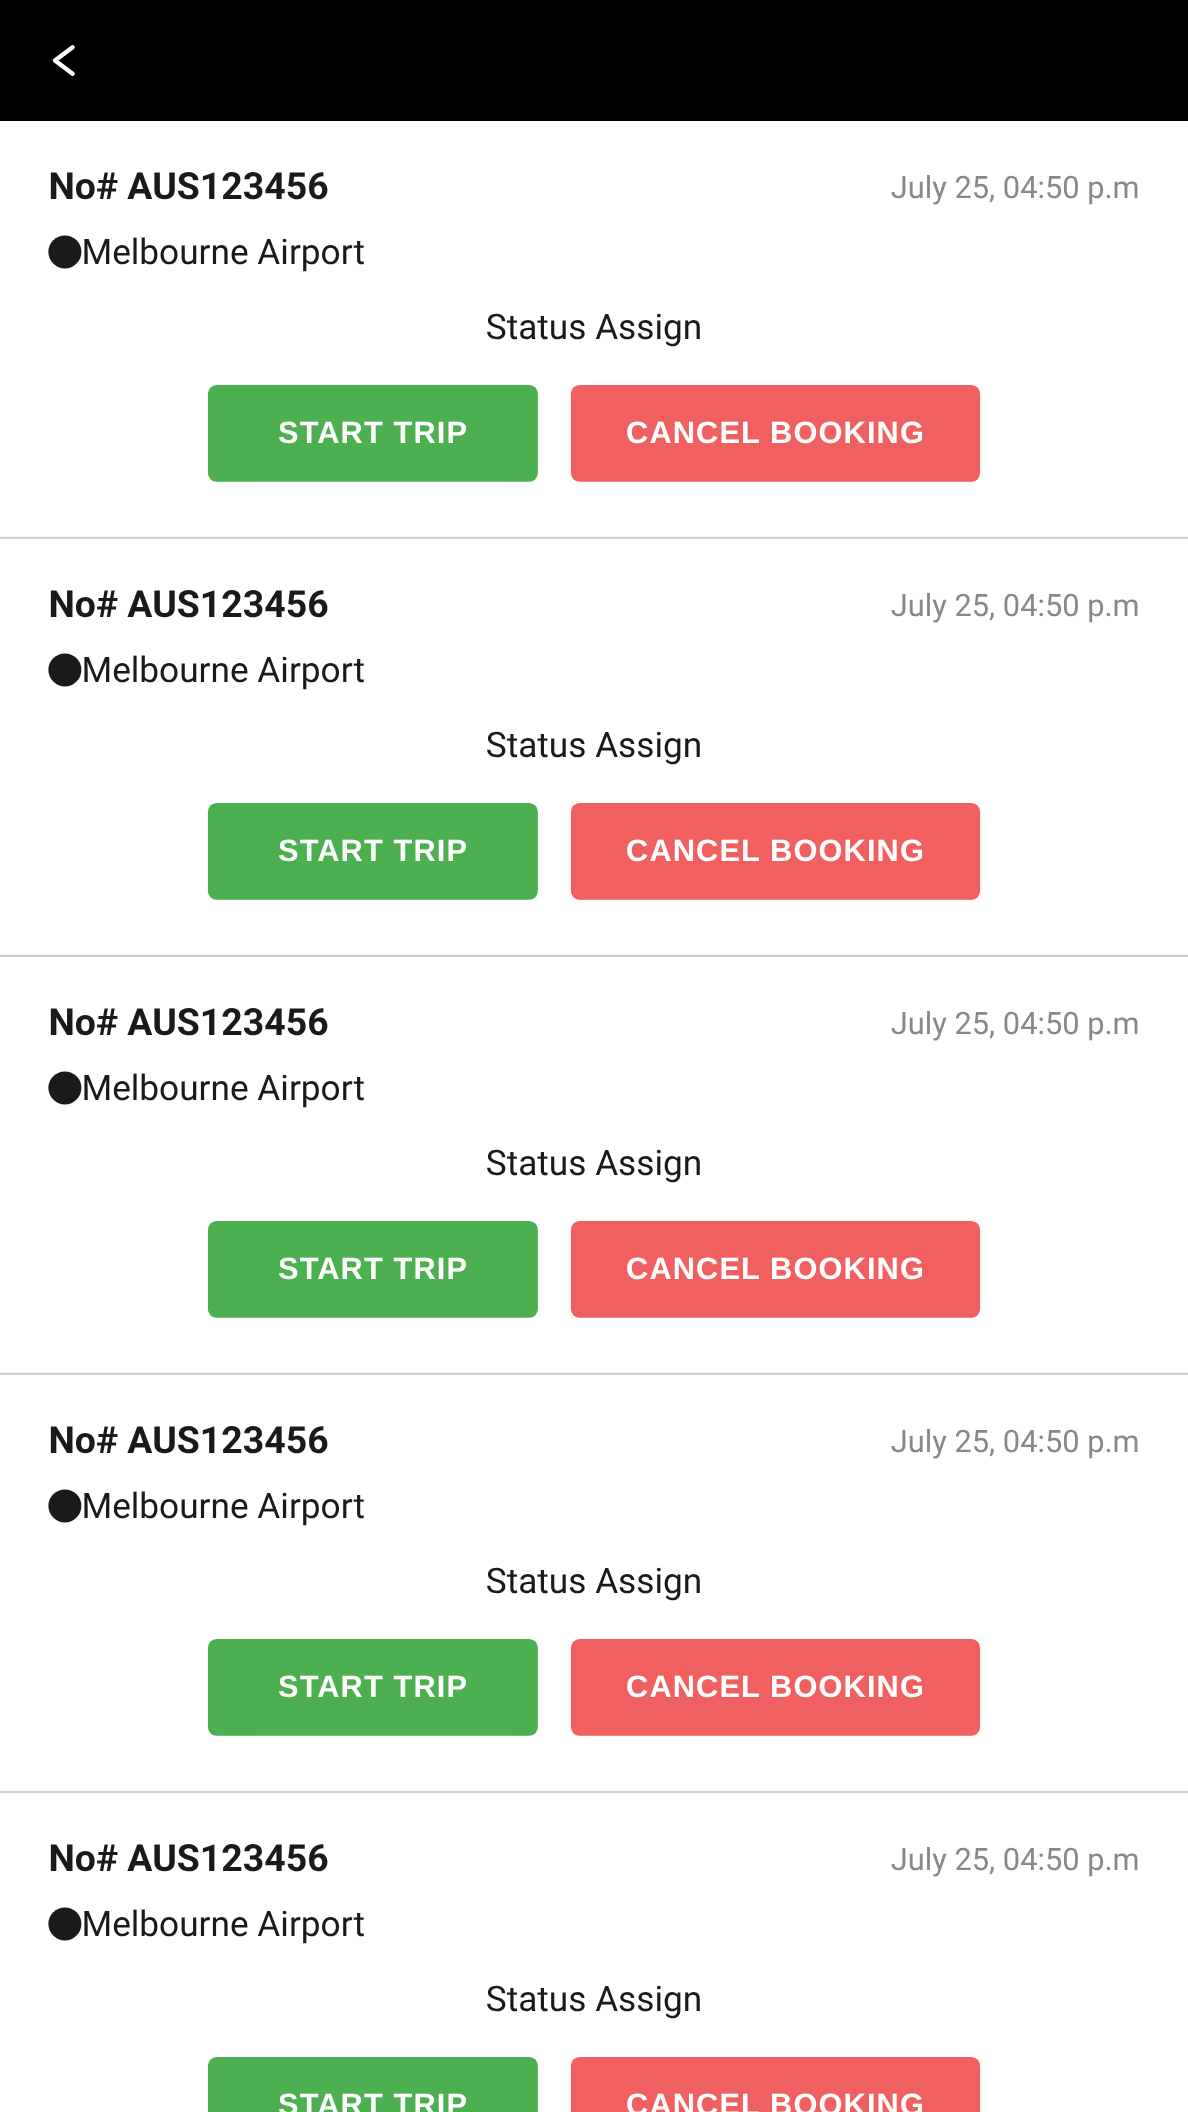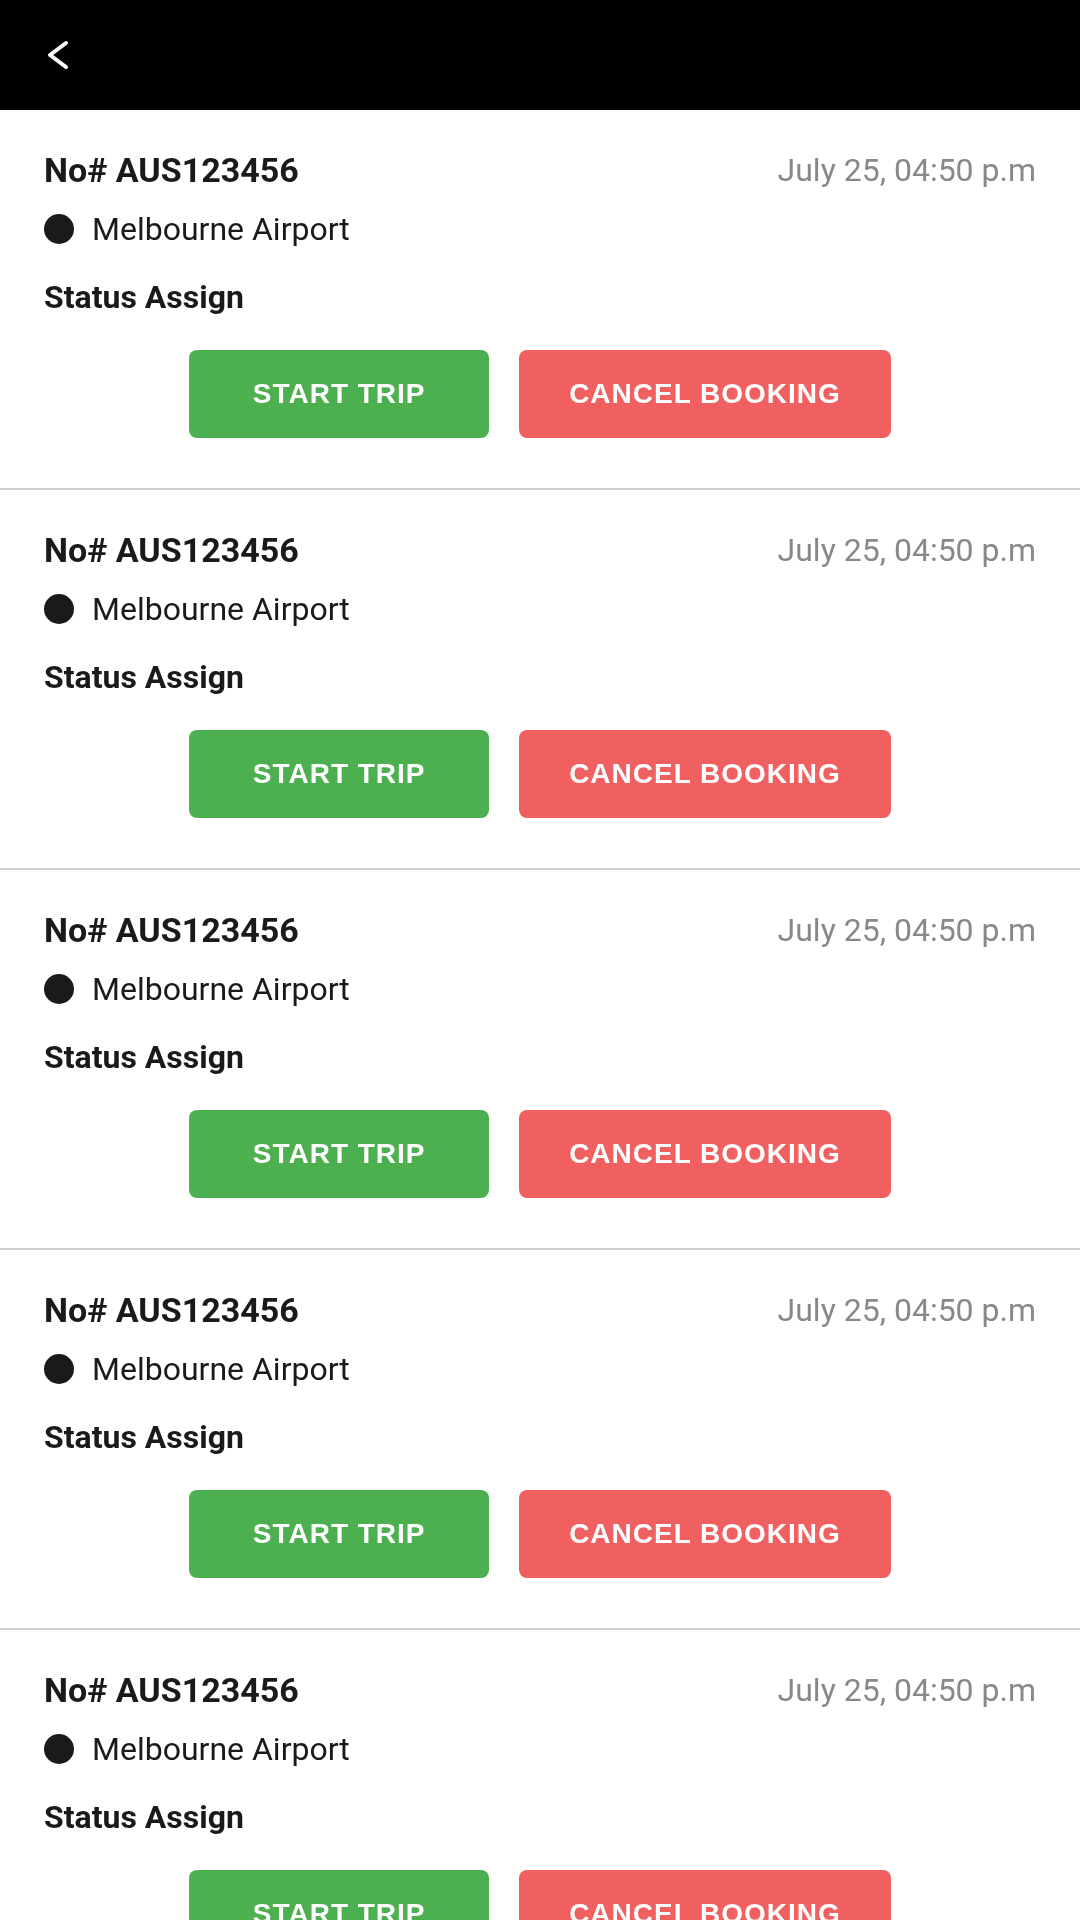--- a/index.html
+++ b/index.html
@@ -61,47 +61,47 @@
       margin-bottom: 20px;
     }
 
     .booking-number {
       font-size: 34px;
       font-weight: 700;
       color: #1a1a1a;
     }
 
     .booking-date {
-      font-size: 32px;
+      font-size: 28px;
       color: #888888;
     }
 
     .booking-location {
       display: flex;
       align-items: center;
-      gap: 18px;
       margin-bottom: 30px;
     }
 
     .location-dot {
       width: 30px;
       height: 30px;
       background: #1a1a1a;
       border-radius: 50%;
       flex-shrink: 0;
     }
 
     .location-text {
       font-size: 32px;
       color: #1a1a1a;
     }
 
     .booking-status {
+      text-align: center;
       font-size: 32px;
-      font-weight: 700;
+      font-weight: 400;
       color: #1a1a1a;
       margin-bottom: 34px;
     }
 
     .booking-actions {
       display: flex;
       gap: 30px;
       justify-content: center;
     }
 

